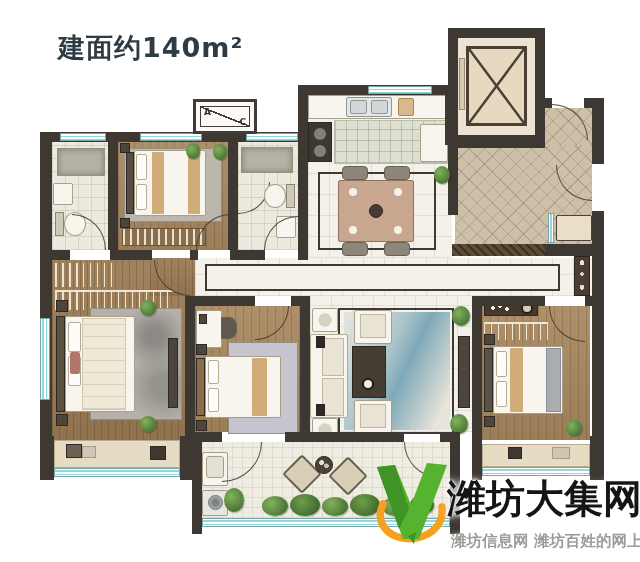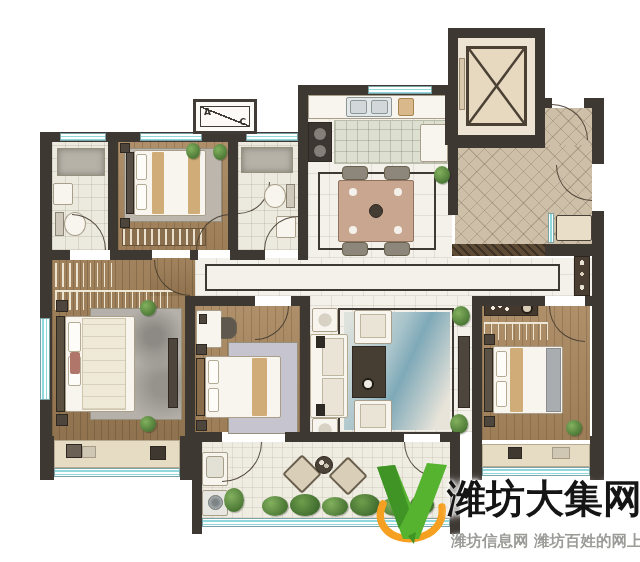--- a/index.html
+++ b/index.html
@@ -48,20 +48,21 @@
   .brand{position:absolute;left:447px;top:472px;font-size:39px;font-weight:900;color:var(--brand-black);letter-spacing:0px;text-shadow:0 0 5px #fff,0 0 3px #fff,0 0 8px #fff;white-space:nowrap}
   .tagline{position:absolute;left:451px;top:531px;font-size:15.5px;font-weight:600;color:var(--tagline-color);text-shadow:0 0 4px #fff;white-space:nowrap}
   .sofa-cushion{position:absolute;background:#e9e4d6;border:1px solid #c0b7a2}
   .rug-outline{position:absolute;border:2px solid #3f3933;background:transparent}
 </style>
 </head>
 <body>
 
 <div class="stage">
 
+  <div class="title">建面约140m²</div>
 
   <div class="floor-bath" style="left:52px;top:142px;width:56px;height:108px"></div>
   <div class="floor-wood" style="left:118px;top:142px;width:110px;height:108px"></div>
   <div class="floor-bath" style="left:238px;top:142px;width:60px;height:108px"></div>
   <div class="floor-tile" style="left:308px;top:95px;width:144px;height:163px"></div>
   <div class="floor-entry" style="left:455px;top:145px;width:137px;height:99px"></div>
   <div class="floor-entry" style="left:545px;top:108px;width:47px;height:37px"></div>
   <div class="floor-tile" style="left:195px;top:258px;width:397px;height:38px"></div>
   <div class="floor-wood2" style="left:52px;top:260px;width:133px;height:180px"></div>
   <div class="floor-wood2" style="left:150px;top:258px;width:45px;height:38px"></div>

